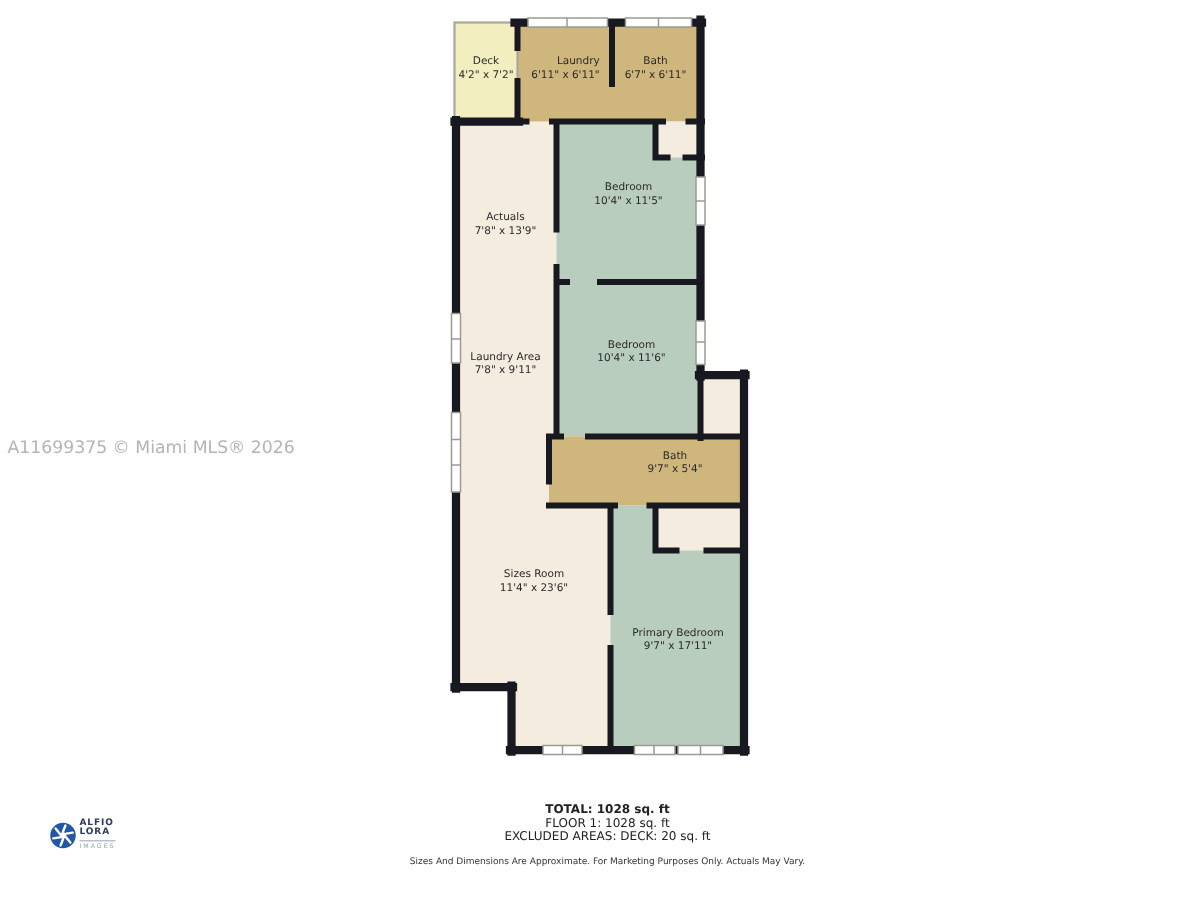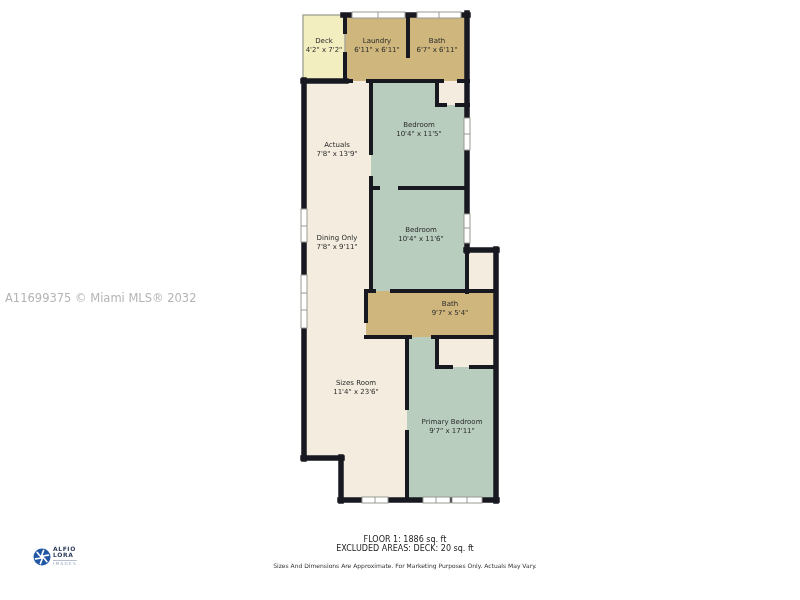--- a/index.html
+++ b/index.html
@@ -106,69 +106,70 @@
         <line x1="42" y1="554.5" x2="43.6" y2="550.4" transform="rotate(300 42 557)"></line>
       </g>
       <circle cx="42" cy="557" r="2.2" fill="#ffffff"></circle>
     </g>
   </svg>
 
   <div class="room-label" style="left:324px;top:46px;">
     <span class="nm">Deck</span>
     <span class="dm">4'2" x 7'2"</span>
   </div>
-  <div class="room-label" style="left:377px;top:46px;">
+  <div class="room-label" style="left:377px;top:46px;text-align:right;">
     <span class="nm">Laundry</span>
     <span class="dm">6'11" x 6'11"</span>
   </div>
   <div class="room-label" style="left:437px;top:46px;">
     <span class="nm">Bath</span>
     <span class="dm">6'7" x 6'11"</span>
   </div>
   <div class="room-label" style="left:337px;top:150px;">
     <span class="nm">Actuals</span>
     <span class="dm">7'8" x 13'9"</span>
   </div>
   <div class="room-label" style="left:419px;top:130px;">
     <span class="nm">Bedroom</span>
     <span class="dm">10'4" x 11'5"</span>
   </div>
   <div class="room-label" style="left:421px;top:235px;">
     <span class="nm">Bedroom</span>
     <span class="dm">10'4" x 11'6"</span>
   </div>
   <div class="room-label" style="left:337px;top:243px;">
-    <span class="nm">Dining Only</span>
+    <span class="nm">Laundry Area</span>
     <span class="dm">7'8" x 9'11"</span>
   </div>
   <div class="room-label" style="left:450px;top:309px;">
     <span class="nm">Bath</span>
     <span class="dm">9'7" x 5'4"</span>
   </div>
   <div class="room-label" style="left:356px;top:388px;">
     <span class="nm">Sizes Room</span>
     <span class="dm">11'4" x 23'6"</span>
   </div>
   <div class="room-label" style="left:452px;top:427px;">
     <span class="nm">Primary Bedroom</span>
     <span class="dm">9'7" x 17'11"</span>
   </div>
 
-  <div id="watermark">A11699375 © Miami MLS® 2032</div>
+  <div id="watermark">A11699375 © Miami MLS® 2026</div>
 
   <div id="logo">
     <span style="width:18px;height:18px;display:inline-block;"></span>
     <div id="logo-text">
       <span class="l1">ALFIO</span>
       <span class="l1">LORA</span>
       <span class="l3">IMAGES</span>
     </div>
   </div>
 
   <div id="compass-label">N</div>
 
   <div id="summary">
-    <div class="line">FLOOR 1: 1886 sq. ft</div>
+    <div class="total">TOTAL: 1028 sq. ft</div>
+    <div class="line">FLOOR 1: 1028 sq. ft</div>
     <div class="line">EXCLUDED AREAS: DECK: 20 sq. ft</div>
     <div class="disclaimer">Sizes And Dimensions Are Approximate. For Marketing Purposes Only. Actuals May Vary.</div>
   </div>
 
 </div>
 
 </body></html>

